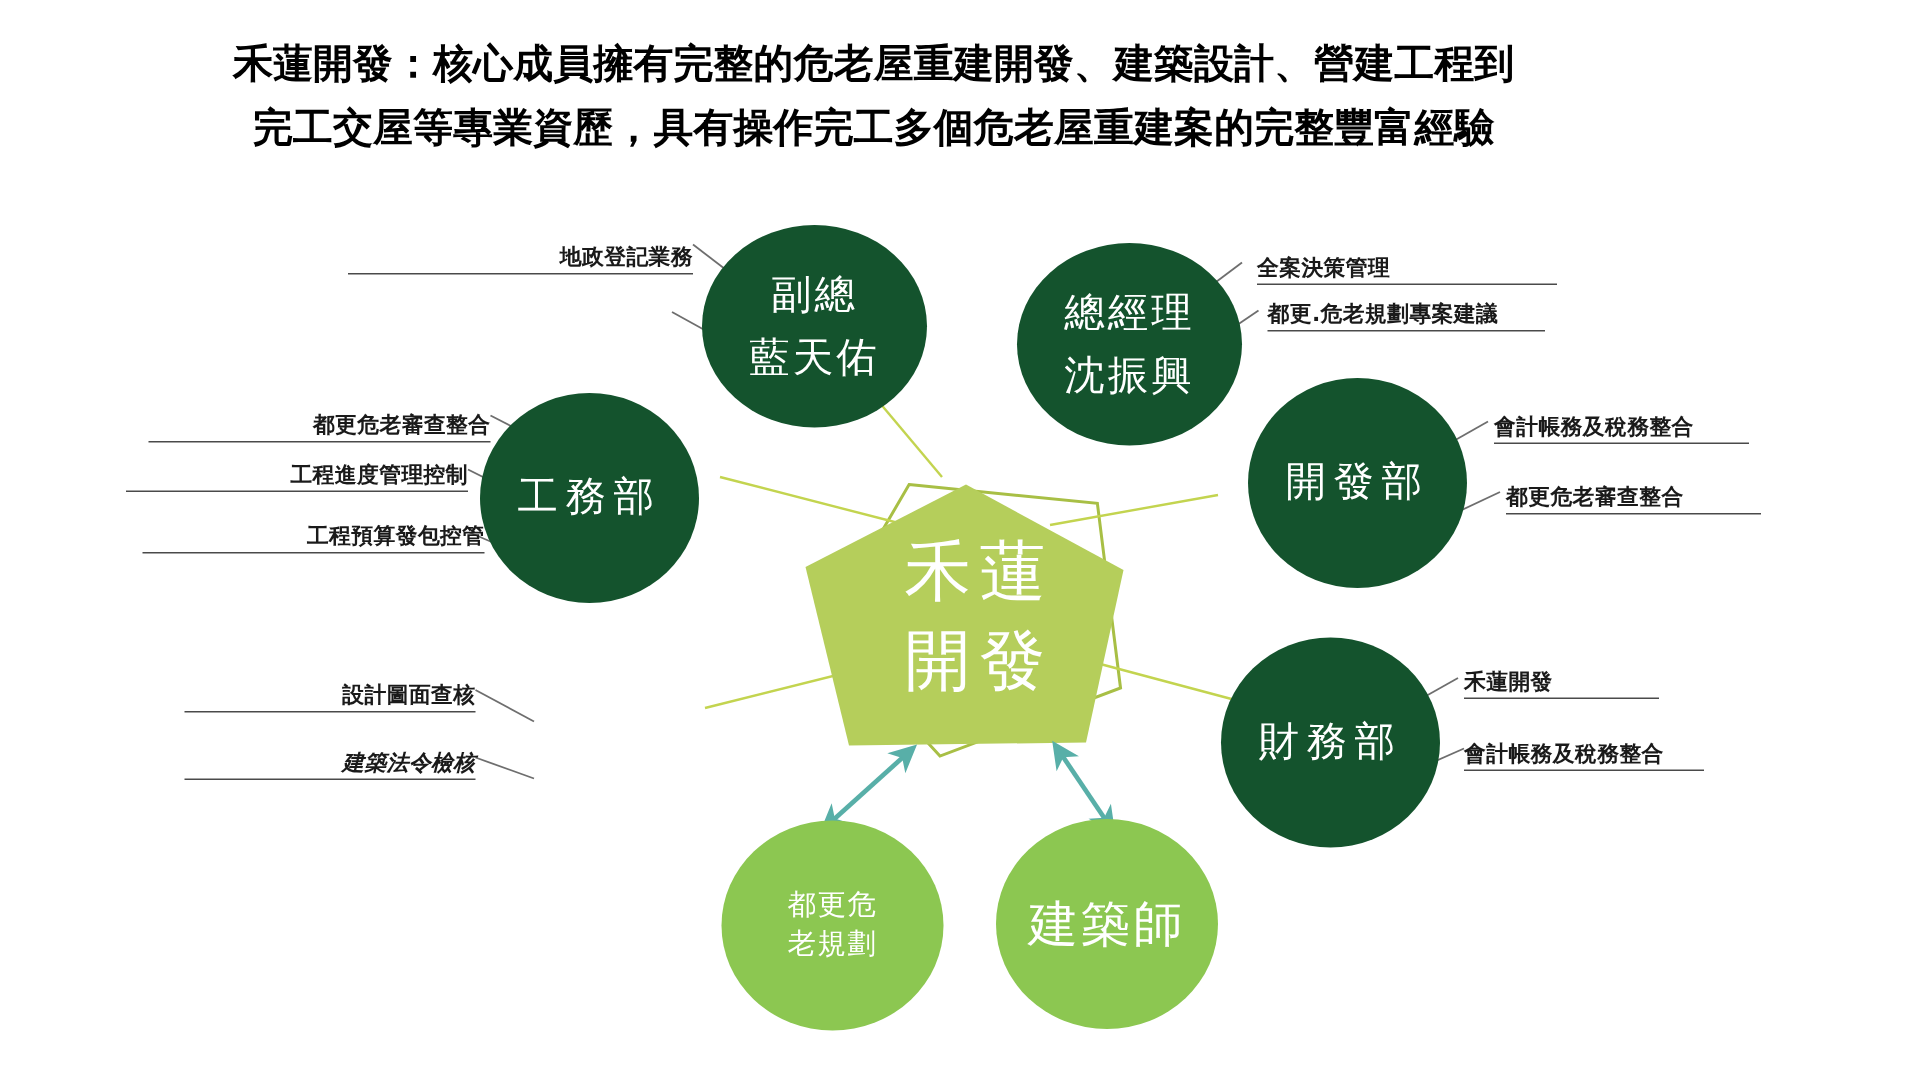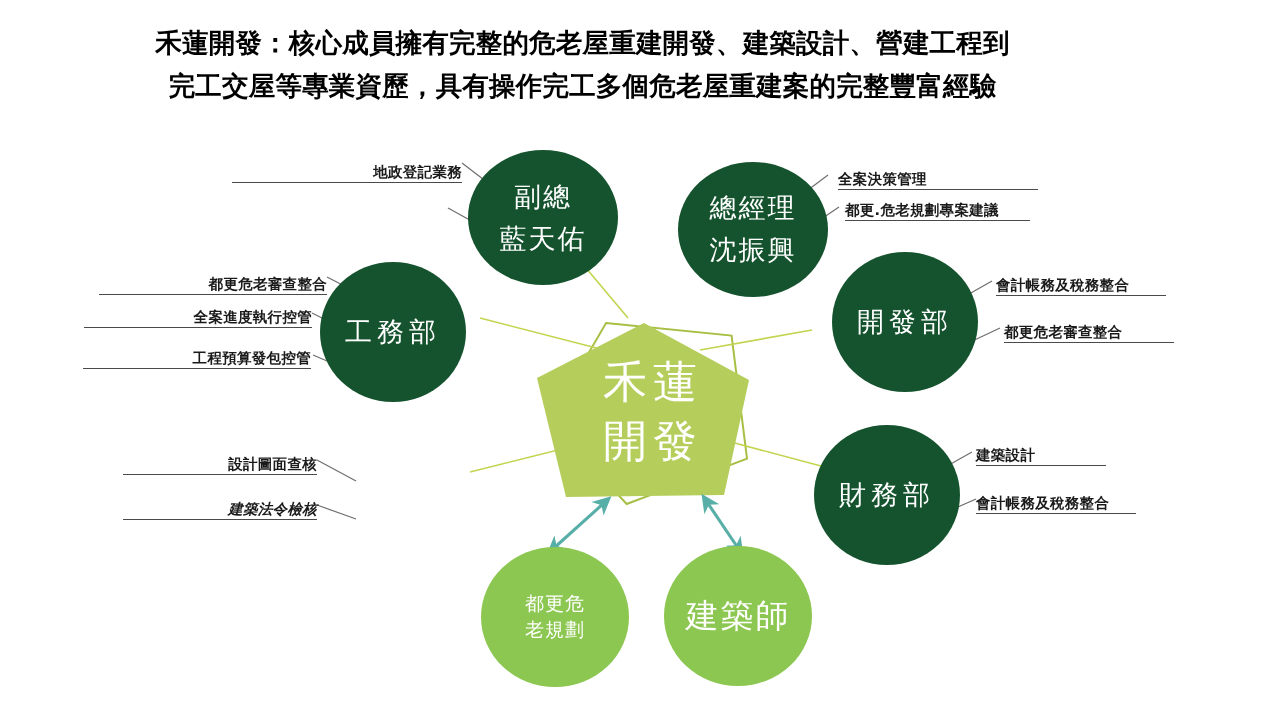--- a/index.html
+++ b/index.html
@@ -205,29 +205,29 @@
 
   <div class="callout right-anchor" style="left:232px; top:150px; width:230px;">地政登記業務</div>
 
 
   <div class="callout left-anchor" style="left:838px; top:157px; width:200px;">全案決策管理</div>
 
   <div class="callout left-anchor" style="left:845px; top:188px; width:185px;">都更.危老規劃專案建議</div>
 
   <div class="callout right-anchor" style="left:99px; top:262px; width:228px;">都更危老審查整合</div>
 
-  <div class="callout right-anchor" style="left:84px; top:295px; width:228px;">全案進度執行控管</div>
-
-  <div class="callout right-anchor" style="left:83px; top:336px; width:228px;">工程預算發包控管</div>
+  <div class="callout right-anchor" style="left:84px; top:295px; width:228px;">工程進度管理控制</div>
+
+  <div class="callout right-anchor" style="left:95px; top:336px; width:228px;">工程預算發包控管</div>
 
   <div class="callout left-anchor" style="left:996px; top:263px; width:170px;">會計帳務及稅務整合</div>
 
   <div class="callout left-anchor" style="left:1004px; top:310px; width:170px;">都更危老審查整合</div>
 
   <div class="callout right-anchor" style="left:123px; top:442px; width:194px;">設計圖面查核</div>
 
   <div class="callout right-anchor" style="left:123px; top:487px; width:194px;font-style:italic;">建築法令檢核</div>
 
-  <div class="callout left-anchor" style="left:976px; top:433px; width:130px;">建築設計</div>
+  <div class="callout left-anchor" style="left:976px; top:433px; width:130px;">禾蓮開發</div>
 
   <div class="callout left-anchor" style="left:976px; top:481px; width:160px;">會計帳務及稅務整合</div>
 
 </div>
 
 </body></html>

